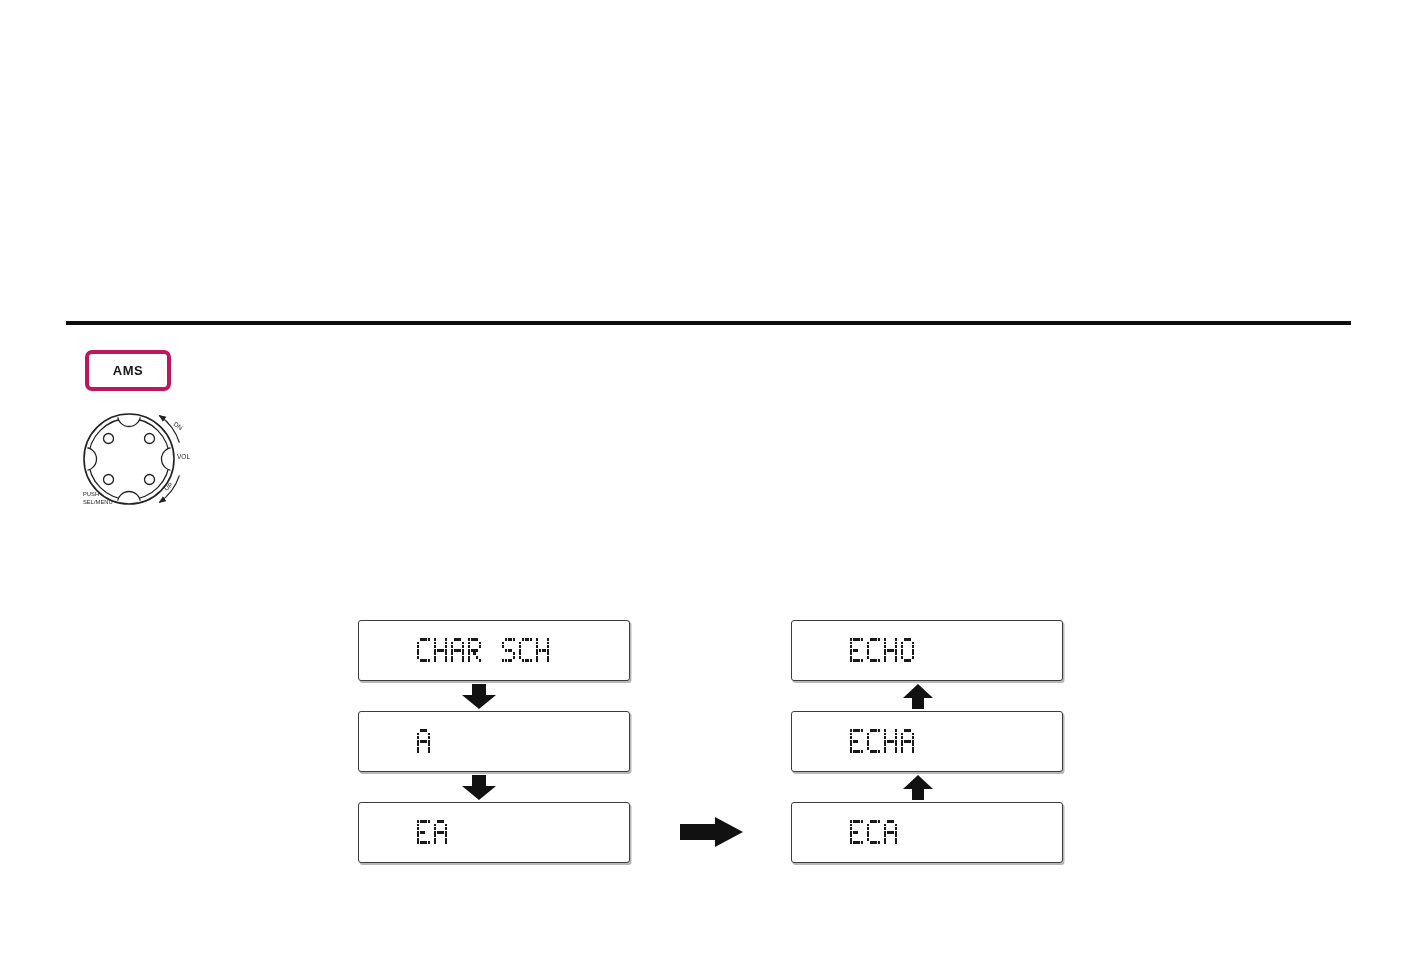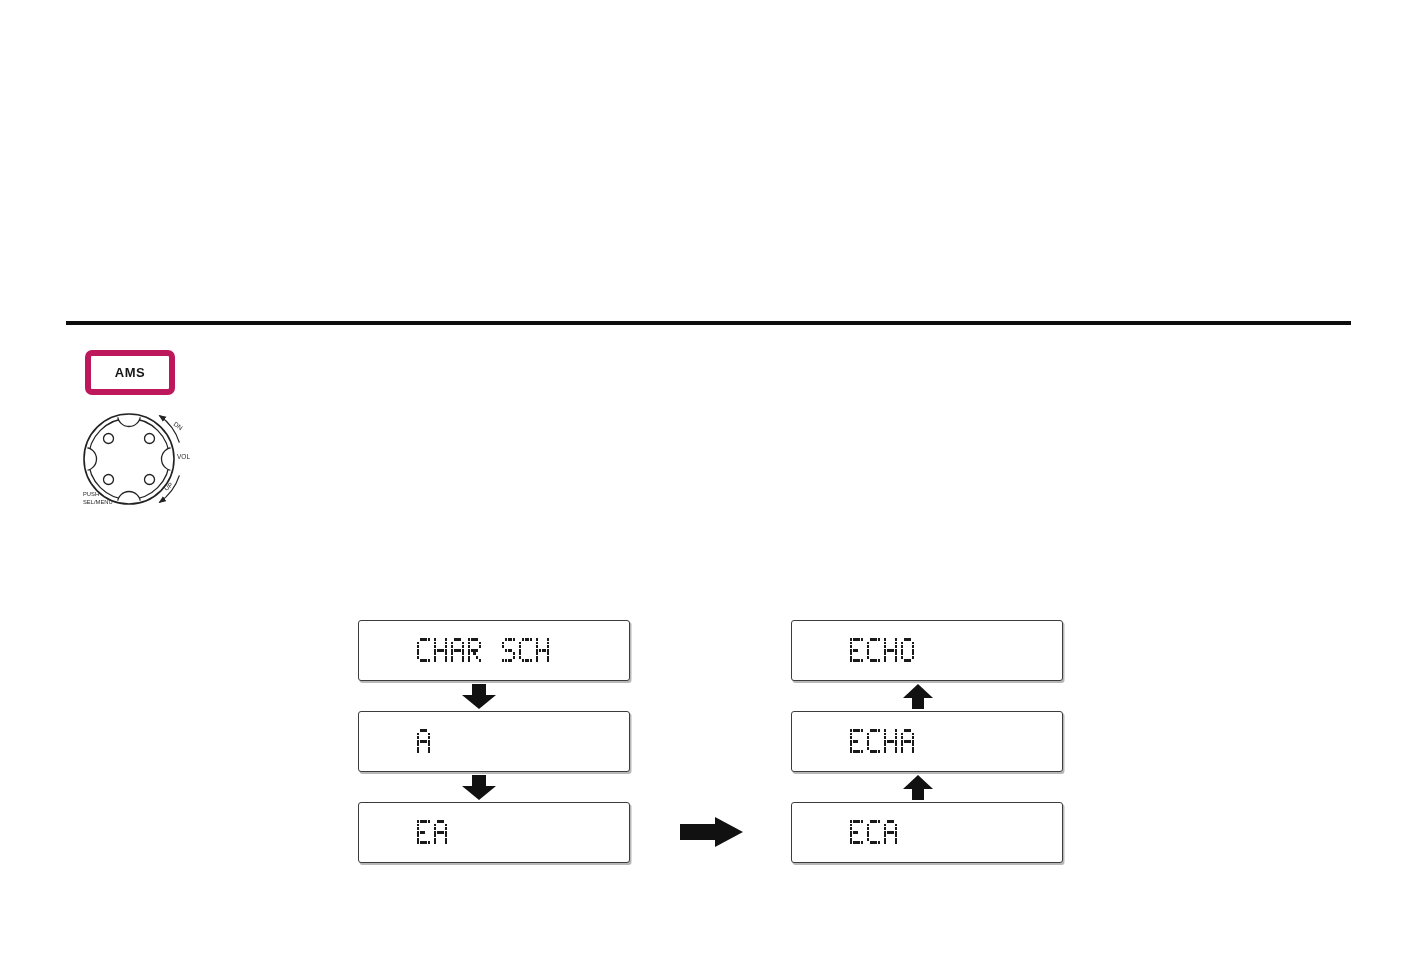--- a/index.html
+++ b/index.html
@@ -15,21 +15,21 @@
   
   .divider {
     position: absolute; left: 66px; top: 321px;
     width: 1285px; height: 4px; background: #0d0d0d;
   }
 
   
   .ams-btn {
     position: absolute; left: 85px; top: 350px;
     width: 78px; height: 33px;
-    border: 6px solid #be185d; border-radius: 7px;
+    border: 4px solid #be185d; border-radius: 7px;
     background: #ffffff;
     display: flex; align-items: center; justify-content: center;
     font-size: 13px; font-weight: bold; letter-spacing: 0.6px;
   }
 
   
   .dial-svg { position: absolute; left: 74px; top: 406px; width: 130px; height: 110px; }
   .dial-svg text { font-family: "Liberation Sans", sans-serif; fill: #2a2a2a; }
 
   

